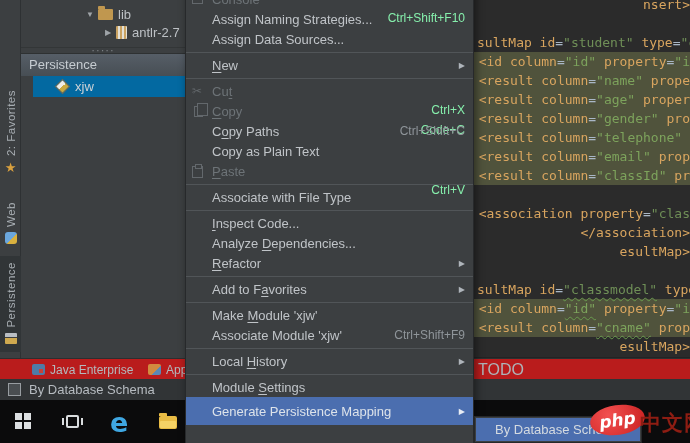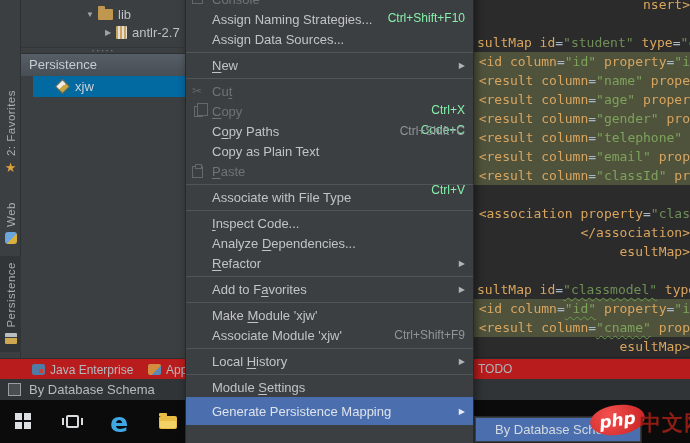--- a/index.html
+++ b/index.html
@@ -64,21 +64,21 @@
 
   
   #strip-a { position:absolute; left:0; top:358px; width:690px; height:21px;
              background:#b91c1c; border-top:1px solid #2c2f30; }
   .twbtn { position:absolute; top:0; height:21px; display:flex; align-items:center; gap:5px;
            color:#b3b9bd; font-size:12px; white-space:nowrap; }
   .ic-javaee { width:13px; height:11px; border-radius:2px; background:#4f7ba6; position:relative; }
   .ic-javaee::after { content:""; position:absolute; right:2px; bottom:2px; width:4px; height:4px; background:#c8413a; }
   .ic-appsrv { width:13px; height:11px; border-radius:2px;
                background:linear-gradient(135deg,#d28b3f 60%,#5b88b5 60%); }
-  #todo-label { position:absolute; left:478px; top:0; line-height:21px; font-size:12px; color:#aeb4b8; }
+  #todo-label { position:absolute; left:478px; top:0; line-height:21px; font-size:16px; color:#aeb4b8; }
   #strip-b { position:absolute; left:0; top:379px; width:690px; height:21px; background:#313436; }
   .ic-square { position:absolute; left:8px; top:4px; width:13px; height:13px;
                border:1px solid #989da1; background:#4a4e51; }
   #status-text { position:absolute; left:29px; top:0; line-height:21px; font-size:13px; color:#b6bbc0; }
 
   
   #taskbar { position:absolute; left:0; top:400px; width:690px; height:43px; background:#0b0b0c; }
   .ic-start { position:absolute; left:15px; top:13px; width:16px; height:16px;
               background:
                 linear-gradient(#0b0b0c,#0b0b0c) center/100% 2px no-repeat,

